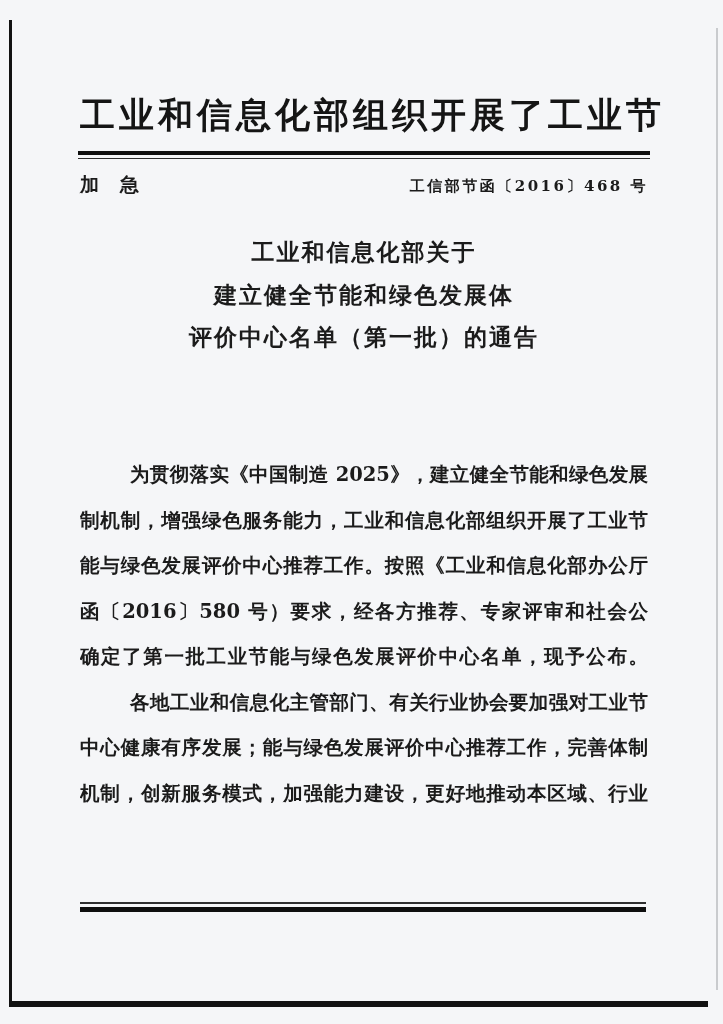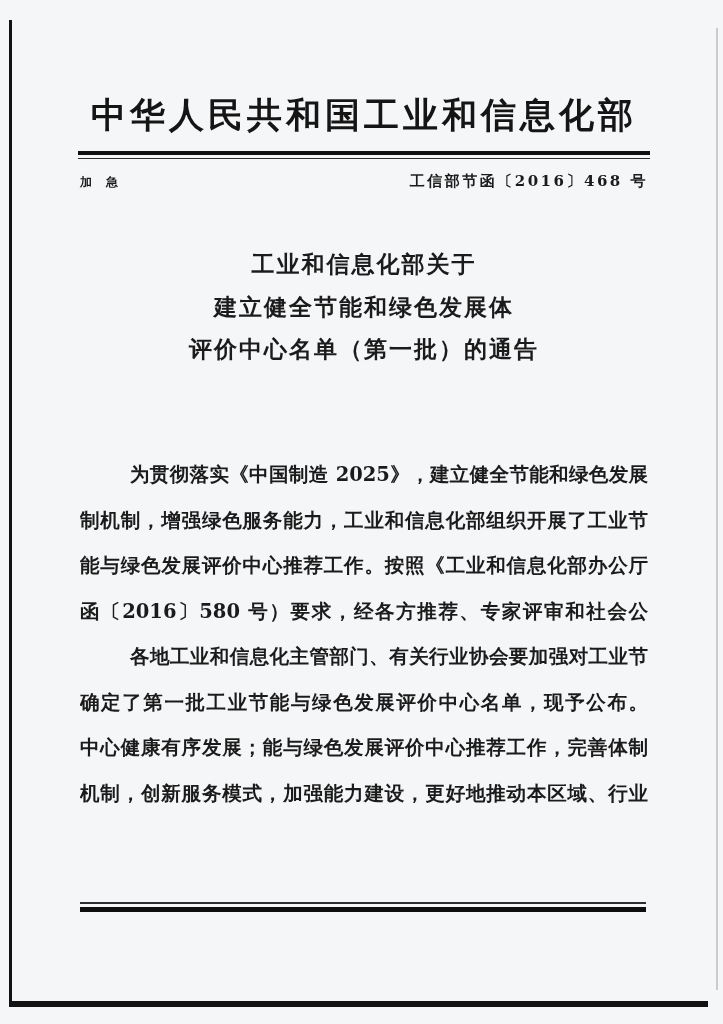--- a/index.html
+++ b/index.html
@@ -26,24 +26,24 @@
 
   .head-rule { position: absolute; top: 151px; left: -2px; width: 572px; }
   .head-rule .rule-thick { height: 4px; background: #0f0f0f; }
   .head-rule .rule-gap   { height: 3px; }
   .head-rule .rule-thin  { height: 1px; background: #2c2c2c; }
 
   .meta-row {
     position: absolute; top: 172px; left: 0; width: 100%;
     display: flex; justify-content: space-between; align-items: baseline;
   }
-  .urgency { font-size: 12px; font-weight: 700; letter-spacing: 1px; }
+  .urgency { font-size: 19px; font-weight: 700; letter-spacing: 1px; }
   .docnum  { font-size: 15px; font-weight: 600; letter-spacing: 2.5px; }
 
-  .doc-title { position: absolute; top: 243px; left: 0; width: 100%; text-align: center; }
+  .doc-title { position: absolute; top: 231px; left: 0; width: 100%; text-align: center; }
   .doc-title .tline {
     height: 42.5px; line-height: 42.5px;
     font-size: 23px; font-weight: 700; letter-spacing: 2px; white-space: nowrap;
   }
 
   .bodytext { position: absolute; top: 452px; left: 0; width: 100%; }
   .bline {
     height: 45.5px; line-height: 45.5px;
     font-size: 19.5px; font-weight: 700;
     text-align: justify; text-align-last: justify; text-justify: inter-character;
@@ -58,21 +58,21 @@
 </style>
 </head>
 <body>
 
 <div class="edge-left"></div>
 <div class="edge-bottom"></div>
 <div class="edge-right"></div>
 
 <div class="content">
 
-  <div class="ministry">中华人民共和国工业和信息化部</div>
+  <div class="ministry">工业和信息化部组织开展了工业节</div>
 
   <div class="head-rule">
     <div class="rule-thick"></div>
     <div class="rule-gap"></div>
     <div class="rule-thin"></div>
   </div>
 
   <div class="meta-row">
     <span class="urgency">加　急</span>
     <span class="docnum">工信部节函〔2016〕468 号</span>
@@ -82,22 +82,22 @@
     <div class="tline">工业和信息化部关于</div>
     <div class="tline">建立健全节能和绿色发展体</div>
     <div class="tline">评价中心名单（第一批）的通告</div>
   </div>
 
   <div class="bodytext">
     <div class="bline indent">为贯彻落实《中国制造 2025》，建立健全节能和绿色发展体</div>
     <div class="bline">制机制，增强绿色服务能力，工业和信息化部组织开展了工业节</div>
     <div class="bline">能与绿色发展评价中心推荐工作。按照《工业和信息化部办公厅</div>
     <div class="bline">函〔2016〕580 号）要求，经各方推荐、专家评审和社会公示，</div>
+    <div class="bline">确定了第一批工业节能与绿色发展评价中心名单，现予公布。</div>
     <div class="bline indent">各地工业和信息化主管部门、有关行业协会要加强对工业节</div>
-    <div class="bline">确定了第一批工业节能与绿色发展评价中心名单，现予公布。</div>
     <div class="bline">中心健康有序发展；能与绿色发展评价中心推荐工作，完善体制</div>
     <div class="bline">机制，创新服务模式，加强能力建设，更好地推动本区域、行业</div>
   </div>
 
   <div class="foot-rule">
     <div class="rule-thin"></div>
     <div class="rule-gap"></div>
     <div class="rule-thick"></div>
   </div>
 

